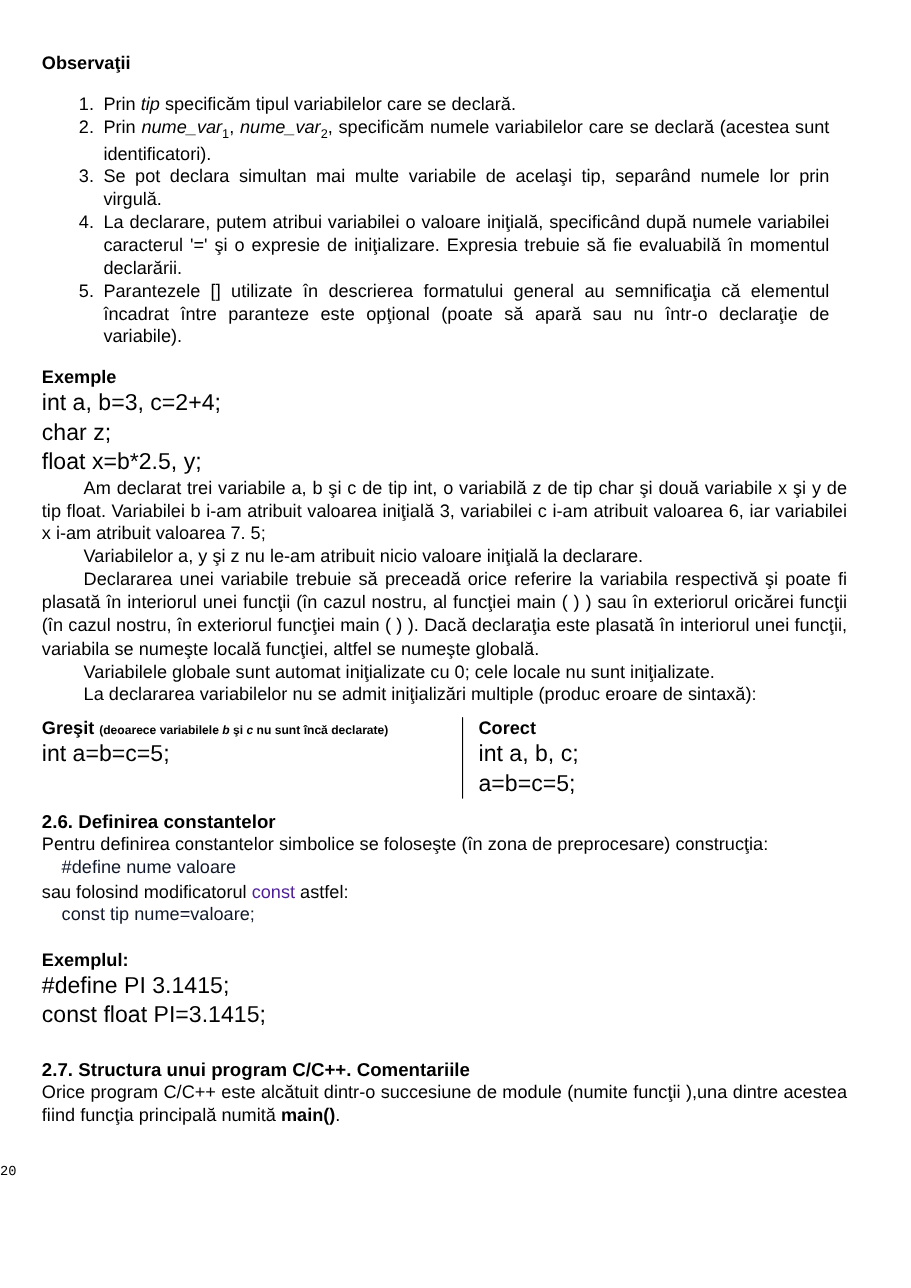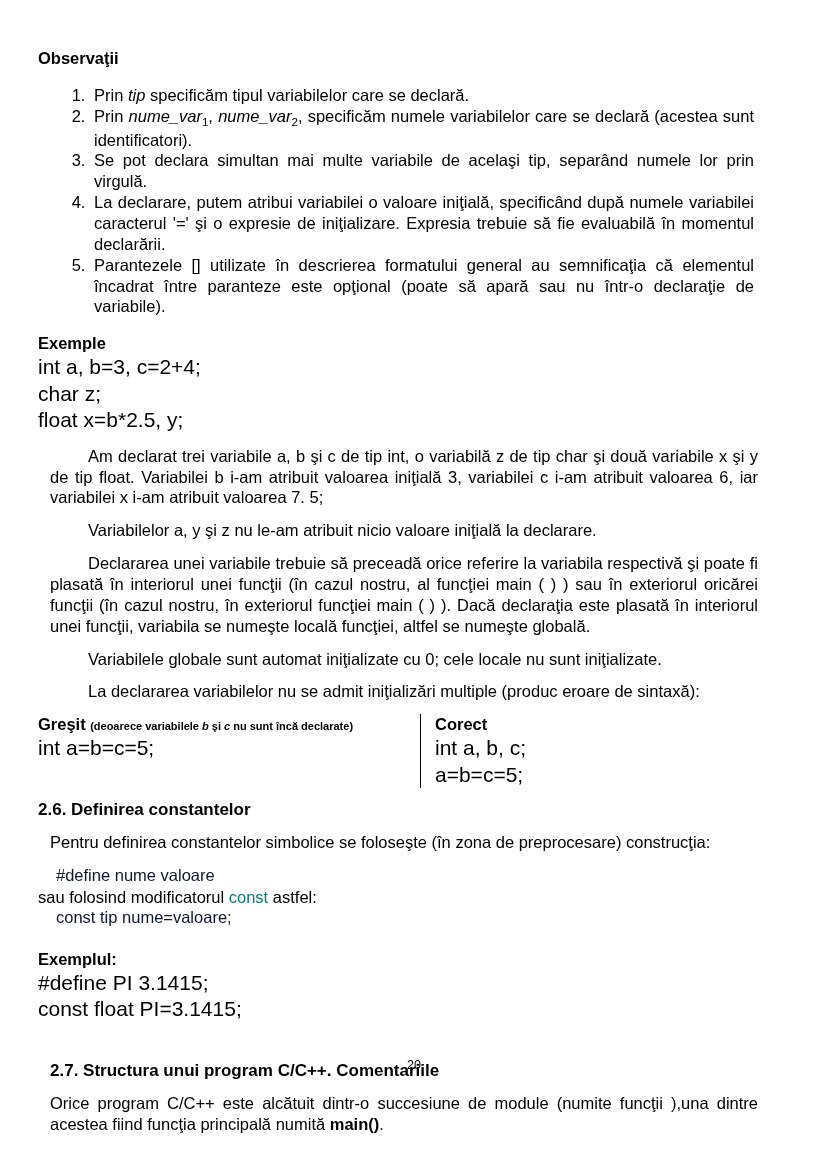--- a/index.html
+++ b/index.html
@@ -85,32 +85,32 @@
     font-weight: bold;
     font-size: 17px;
     margin-top: 12px;
   }
   .code-purple {
     color: #0f172a;
     font-size: 16.5px;
     line-height: 1.3;
     padding-left: 18px;
   }
-  .kw-const { color: #0f766e; }
+  .kw-const { color: #4c1d95; }
   .spacer-20 { height: 20px; }
   .spacer-26 { height: 26px; }
   .pagenum {
     position: absolute;
     left: 0;
     right: 0;
     bottom: 32px;
-    text-align: center;
     font-size: 12.5px;
+    font-family: Liberation Mono, monospace;
   }
-  .tight { margin: 12px; }
+  .tight { margin: 0; }
 </style>
 </head>
 <body>
 
 <div class="page">
 
   <div class="h-bold">Observaţii</div>
 
   <ol class="obs">
     <li>

